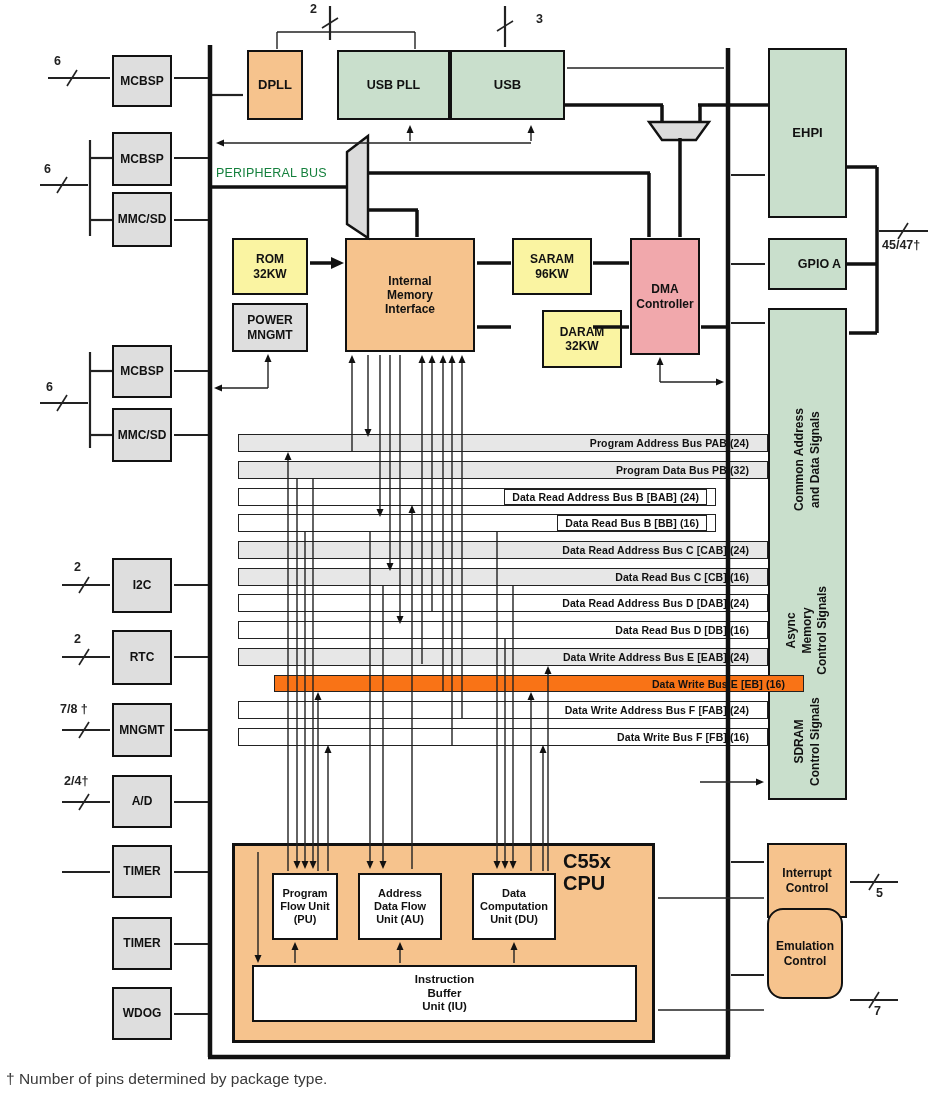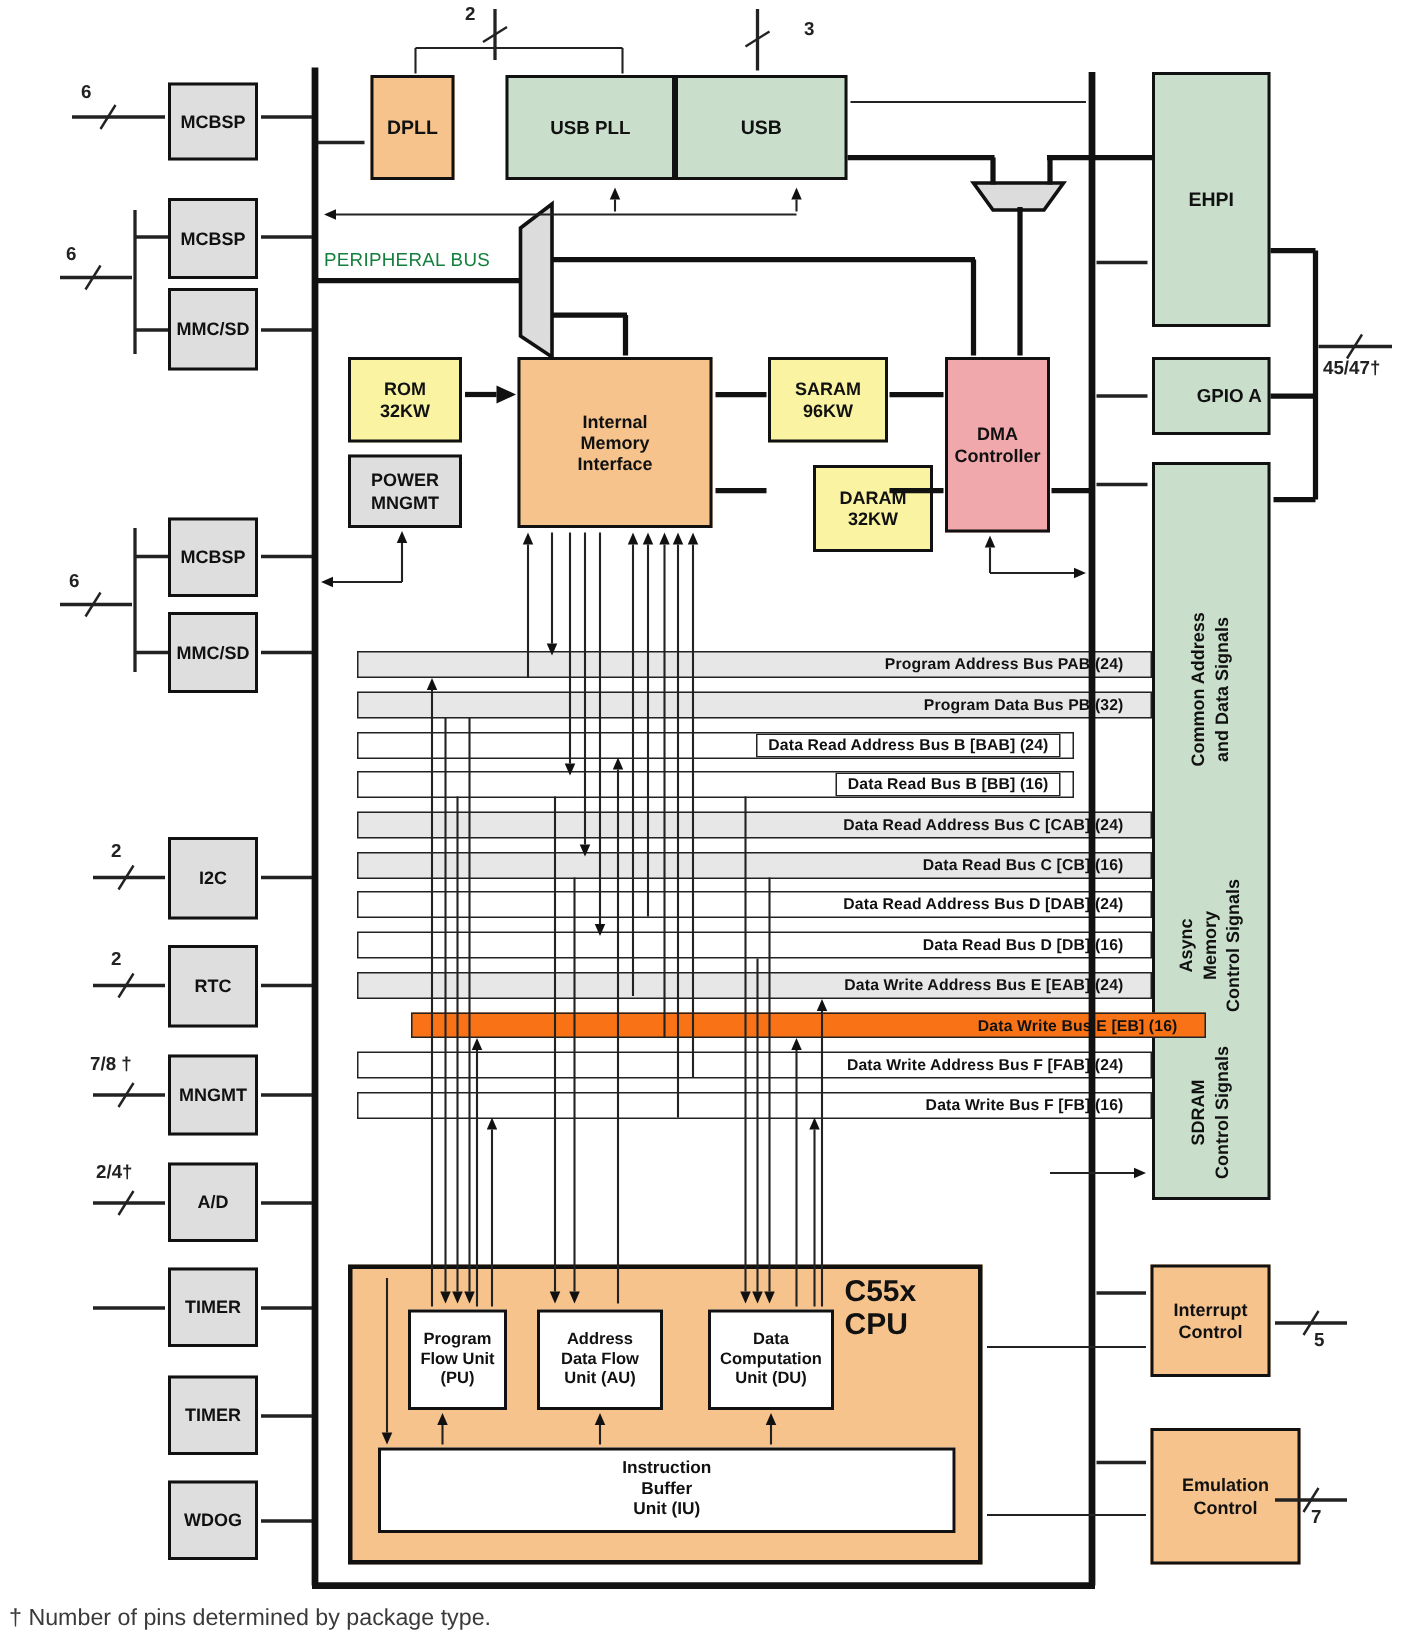--- a/index.html
+++ b/index.html
@@ -56,21 +56,21 @@
 96KW</div>
     <div class="box" style="left: 542px; top: 310px; width: 80px; height: 58px; background: rgb(250, 244, 162); font-size: 12px;">DARAM
 32KW</div>
     <div class="box" style="left: 630px; top: 238px; width: 70px; height: 117px; background: rgb(241, 168, 172); font-size: 12px;">DMA
 Controller</div>
     <div class="box" style="left: 768px; top: 48px; width: 79px; height: 170px; background: rgb(201, 223, 204); font-size: 13px;">EHPI</div>
     <div class="box" style="left: 768px; top: 238px; width: 79px; height: 52px; background: rgb(201, 223, 204); font-size: 12.5px; padding-left: 24px;">GPIO A</div>
     <div class="box" style="left: 768px; top: 308px; width: 79px; height: 492px; background: rgb(201, 223, 204); font-size: 12px;"></div>
     <div class="box" style="left: 767px; top: 843px; width: 80px; height: 75px; background: rgb(246, 195, 141); font-size: 12px;">Interrupt
 Control</div>
-    <div class="box" style="left: 767px; top: 952px; width: 100px; height: 91px; background: rgb(246, 195, 141); font-size: 12px;">Emulation
+    <div class="box" style="left: 767px; top: 908px; width: 76px; height: 91px; background: rgb(246, 195, 141); font-size: 12px; border-radius: 16px;">Emulation
 Control</div>
     <div class="box" style="left: 232px; top: 843px; width: 423px; height: 200px; background: rgb(246, 195, 141); font-size: 12px; border-width: 3px;"></div>
     <div class="box" style="left: 358px; top: 873px; width: 84px; height: 67px; background: rgb(255, 255, 255); font-size: 11px;">Address
 Data Flow
 Unit (AU)</div>
     <div class="box" style="left: 272px; top: 873px; width: 66px; height: 67px; background: rgb(255, 255, 255); font-size: 11px;">Program
 Flow Unit
 (PU)</div>
     <div class="box" style="left: 472px; top: 873px; width: 84px; height: 67px; background: rgb(255, 255, 255); font-size: 11px;">Data
 Computation

